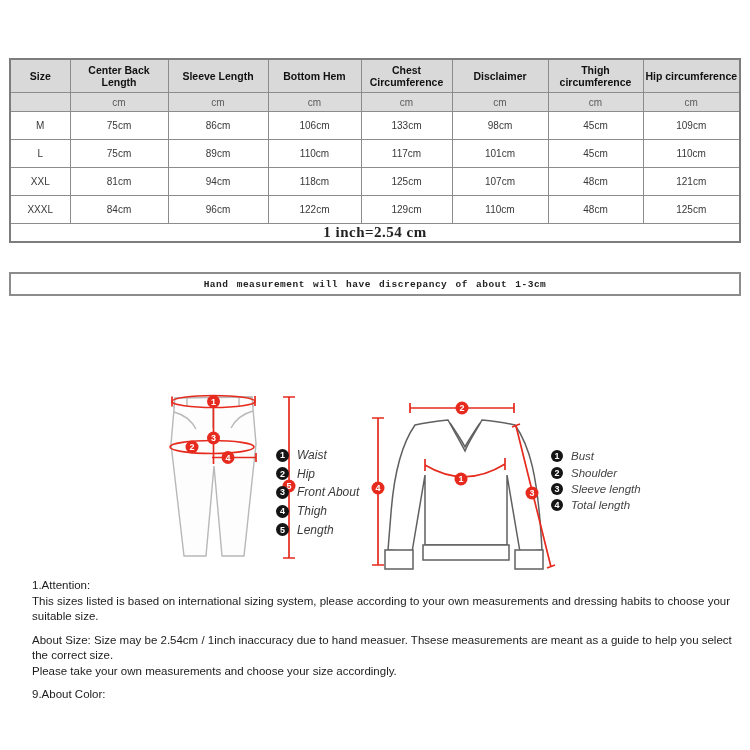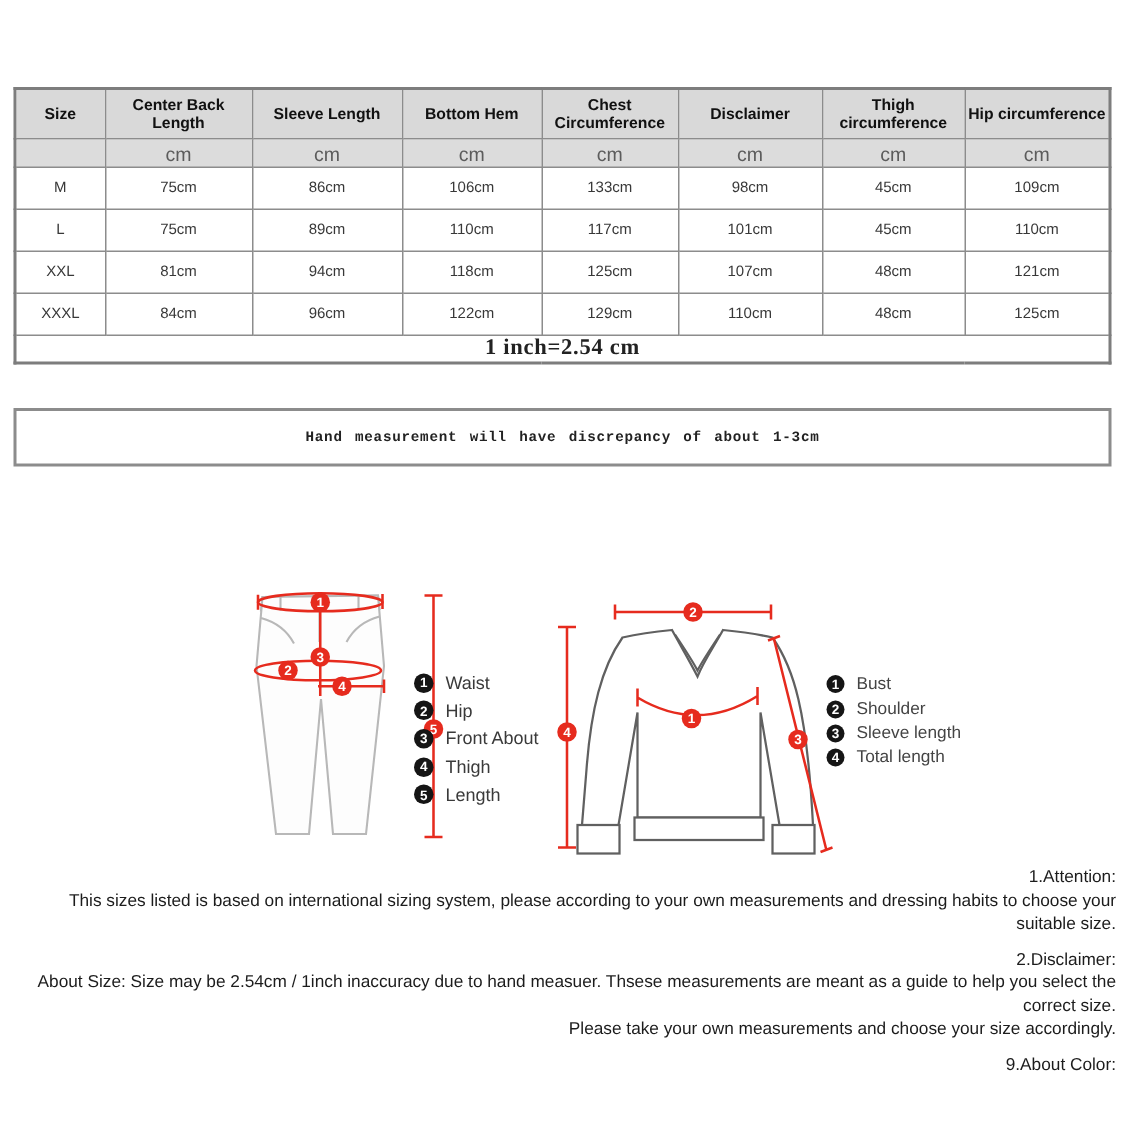--- a/index.html
+++ b/index.html
@@ -15,31 +15,31 @@
     border:2px solid #7d7d7d;
   }
   table.size-table th, table.size-table td{
     border:1px solid #8c8c8c;text-align:center;vertical-align:middle;
     padding:0;overflow:hidden;
   }
   table.size-table thead th{
     background:#d9d9d9;font-size:10.5px;font-weight:bold;color:#111;height:32px;margin-top:19px;
   }
   tr.unit-row td{
-    background:#dcdcdc;color:#5c5c5c;font-size:13px;height:18px;
+    background:#dcdcdc;color:#5c5c5c;font-size:10px;height:18px;
   }
   tr.data-row td{
     background:#fff;color:#383838;font-size:10px;height:27px;
   }
   tr.inch-row td{
     height:13px;font-family:Liberation Serif, serif;
     font-weight:bold;font-size:15px;color:#222;letter-spacing:0.5px;
   }
   .hand-note{
-    position:absolute;left:9px;top:272px;width:732px;height:39px;box-sizing:border-box;
+    position:absolute;left:9px;top:272px;width:732px;height:24px;box-sizing:border-box;
     border:2px solid #8c8c8c;display:flex;align-items:center;justify-content:center;
     font-family:"Liberation Mono","DejaVu Sans Mono",monospace;
     font-weight:bold;font-size:9.5px;color:#222;word-spacing:2px;letter-spacing:0.5px;
   }
 
   
   .diagram{position:absolute;}
   svg text.callout{
     fill:#ffffff;font-size:9px;font-weight:bold;text-anchor:middle;
     font-family:"Liberation Sans",sans-serif;
@@ -47,29 +47,29 @@
   .legend{position:absolute;display:flex;flex-direction:column;}
   .legend-item{display:flex;align-items:center;}
   .legend.pants-legend .legend-item{height:18.6px;}
   .legend.sweater-legend .legend-item{height:16.4px;}
   .legend-num{
     width:13px;height:13px;border-radius:50%;background:#151515;color:#fff;
     font-size:9px;font-weight:bold;display:flex;align-items:center;justify-content:center;
     margin-right:8px;flex:0 0 13px;
   }
   .sweater-legend .legend-num{width:12px;height:12px;flex-basis:12px;}
-  .legend-label{font-size:12px;color:#3a3a3a;}
+  .legend-label{font-size:12px;color:#3a3a3a;font-style:italic;}
   .sweater-legend .legend-label{font-size:11.5px;color:#444;}
 
   
   .notes{
     position:absolute;left:14px;top:578px;width:730px;
     font-size:11.5px;line-height:15.5px;color:#1c1c1c;
   }
-  .note{margin:0 0 8px 0;text-align:right;}
+  .note{margin:0 0 8px 18px;}
   .note-title,.note-body{white-space:pre-line;}
   .note-title:empty{display:none;}
 </style>
 </head>
 <body>
 
 <table class="size-table">
   <colgroup>
     <col style="width:60px">
       <col style="width:98px">
@@ -261,21 +261,20 @@
     <span class="legend-label">Total length</span>
   </div>
 </div>
 
 <div class="notes">
   <div class="note">
     <div class="note-title">1.Attention:</div>
     <div class="note-body">This sizes listed is based on international sizing system, please according to your own measurements and dressing habits to choose your suitable size.</div>
   </div>
   <div class="note">
-    <div class="note-title">2.Disclaimer:</div>
     <div class="note-body">About Size: Size may be 2.54cm / 1inch inaccuracy due to hand measuer. Thsese measurements are meant as a guide to help you select the correct size.
 Please take your own measurements and choose your size accordingly.</div>
   </div>
   <div class="note">
     <div class="note-title">9.About Color:</div>
   </div>
 
 </div>
 
 </body></html>

